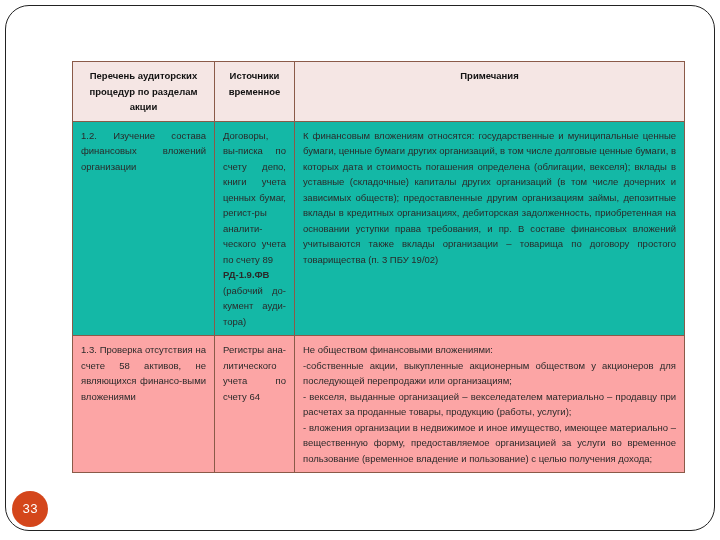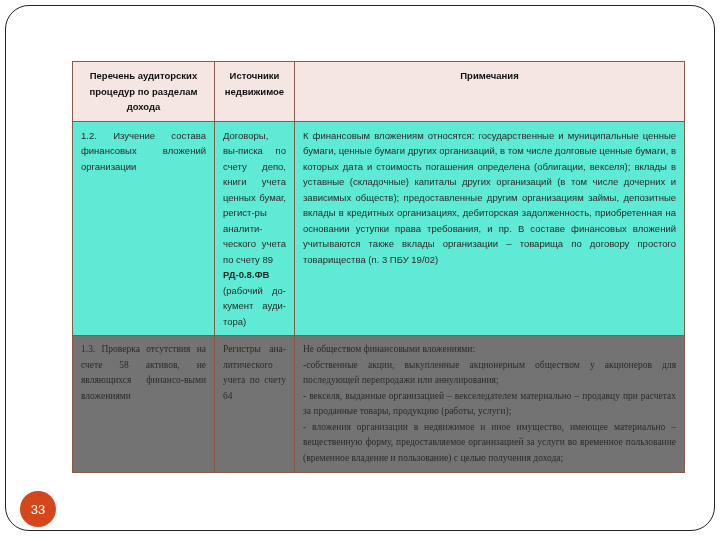--- a/index.html
+++ b/index.html
@@ -17,64 +17,64 @@
     font-size:9.5px; color:#2a2a2a;
   }
   .table td, .table th {
     border:1px solid #8a5a48; vertical-align:top; padding:6px 8px;
     line-height:15.5px;
   }
   .table th {
     background:#f5e6e4; font-weight:bold; text-align:center;
     font-size:9.5px; color:#111; padding-top:6px; height:34px;
   }
-  .row1 td { background:#5eead4; height:161px; }
-  .row2 td { background:#737373;font-family:Liberation Serif, serif; }
+  .row1 td { background:#14b8a6; height:161px; }
+  .row2 td { background:#fca5a5; }
   .just { text-align:justify; }
   .col1 { width:142px; }
   .col2 { width:80px; }
   .page-badge {
-    position:absolute; left:20px; top:491px; width:36px; height:36px;
+    position:absolute; left:12px; top:491px; width:36px; height:36px;
     border-radius:50%; background:#d4461b; color:#fff;
-    font-size:13px; display:flex; align-items:center; justify-content:center;
+    font-size:13px; display:flex; align-items:center; justify-content:center;font-family:Liberation Mono, monospace;
   }
   .bold { font-weight:bold; }
 </style>
 </head>
 <body>
 
 <div class="slide-frame"></div>
 
 <table class="table">
   <colgroup>
     <col class="col1">
       <col class="col2">
       <col>
   </colgroup>
   <tbody>
       <tr>
-    <th>Перечень аудиторских процедур по разделам дохода</th>
-    <th>Источники недвижимое</th>
+    <th>Перечень аудиторских процедур по разделам акции</th>
+    <th>Источники временное</th>
     <th>Примечания</th>
   </tr>
   <tr class="row1">
     <td class="just">1.2. Изучение состава финансовых вложений организации</td>
     <td class="just">
       <span>Договоры, вы-писка по счету депо, книги учета ценных бумаг, регист-ры аналити-ческого учета по счету 89</span><br>
-      <span class="bold">РД-0.8.ФВ</span><br>
+      <span class="bold">РД-1.9.ФВ</span><br>
       <span>(рабочий до-кумент ауди-тора)</span>
     </td>
     <td class="just">К финансовым вложениям относятся: государственные и муниципальные ценные бумаги, ценные бумаги других организаций, в том числе долговые ценные бумаги, в которых дата и стоимость погашения определена (облигации, векселя); вклады в уставные (складочные) капиталы других организаций (в том числе дочерних и зависимых обществ); предоставленные другим организациям займы, депозитные вклады в кредитных организациях, дебиторская задолженность, приобретенная на основании уступки права требования, и пр. В составе финансовых вложений учитываются также вклады организации – товарища по договору простого товарищества (п. 3 ПБУ 19/02)</td>
   </tr>
   <tr class="row2">
     <td class="just">1.3. Проверка отсутствия на счете 58 активов, не являющихся финансо-выми вложениями</td>
     <td class="just">Регистры ана-литического учета по счету 64</td>
     <td class="just">
       <div>Не обществом финансовыми вложениями:</div>
-      <div>-собственные акции, выкупленные акционерным обществом у акционеров для последующей перепродажи или аннулирования;</div>
+      <div>-собственные акции, выкупленные акционерным обществом у акционеров для последующей перепродажи или организациям;</div>
       <div>- векселя, выданные организацией – векселедателем материально – продавцу при расчетах за проданные товары, продукцию (работы, услуги);</div>
       <div>- вложения организации в недвижимое и иное имущество, имеющее материально – вещественную форму, предоставляемое организацией за услуги во временное пользование (временное владение и пользование) с целью получения дохода;</div>
     </td>
   </tr>
 </tbody>
   </table>
 
 <div class="page-badge">33</div>
 
 </body></html>

